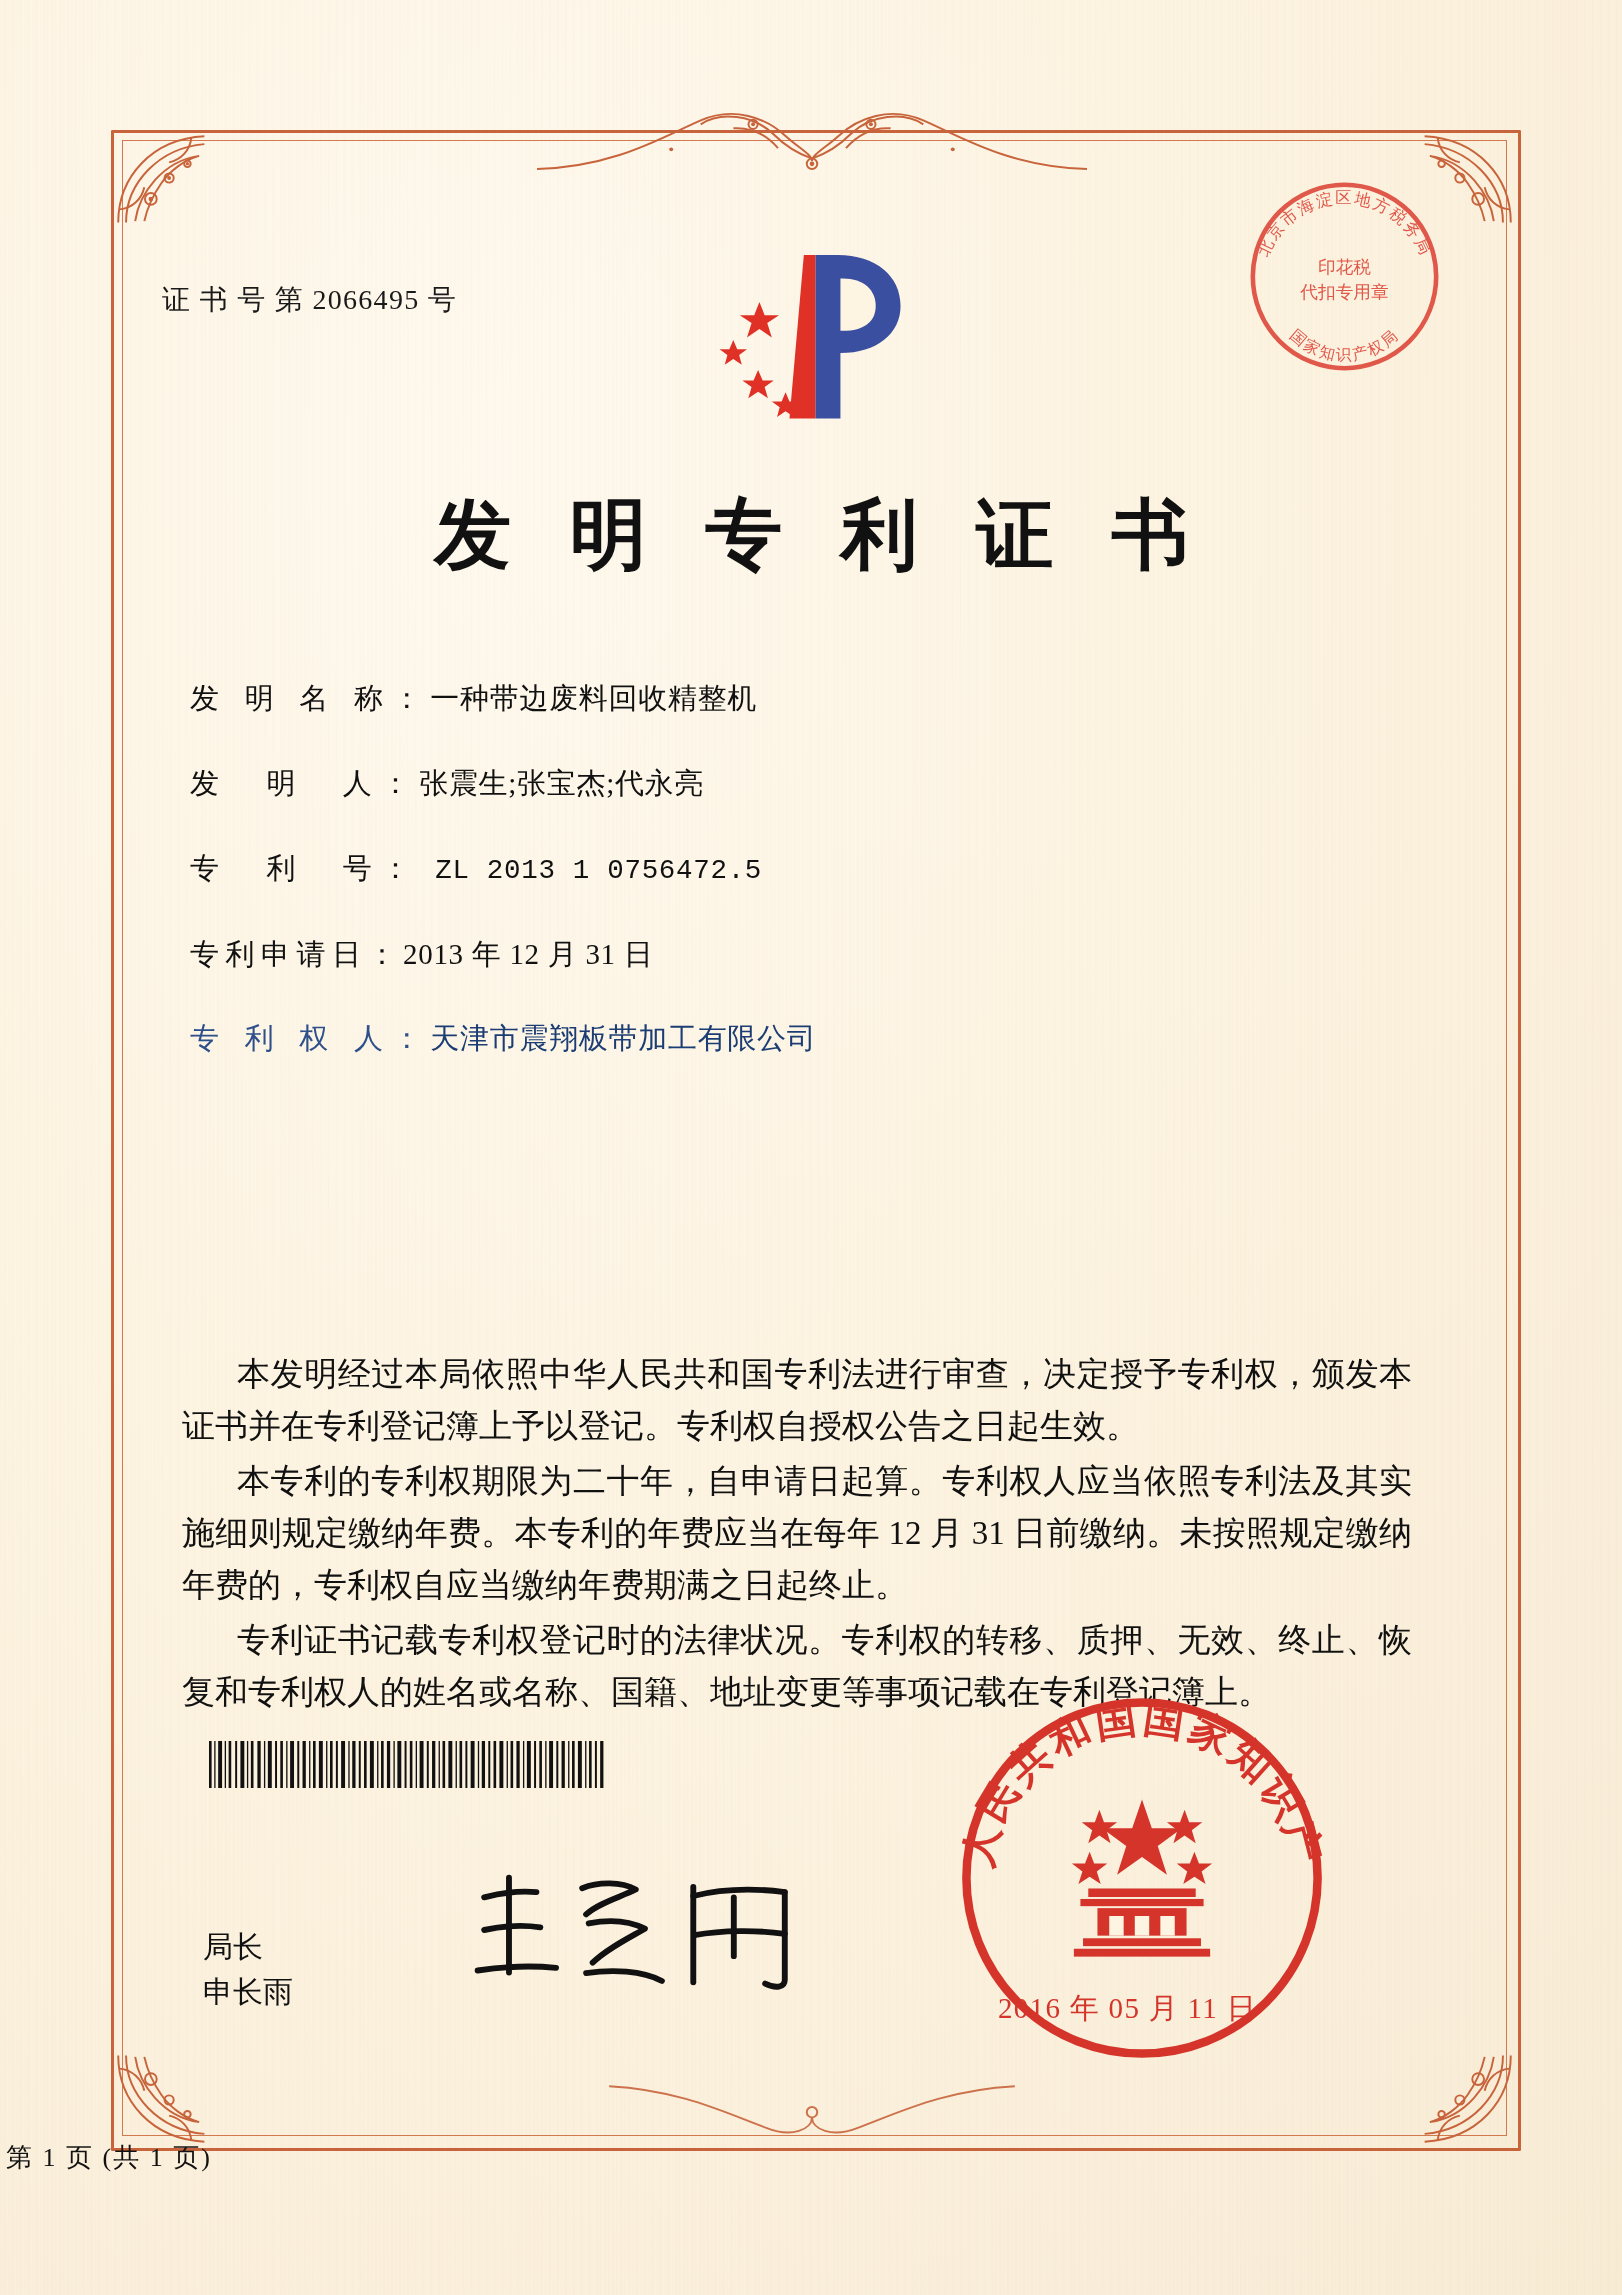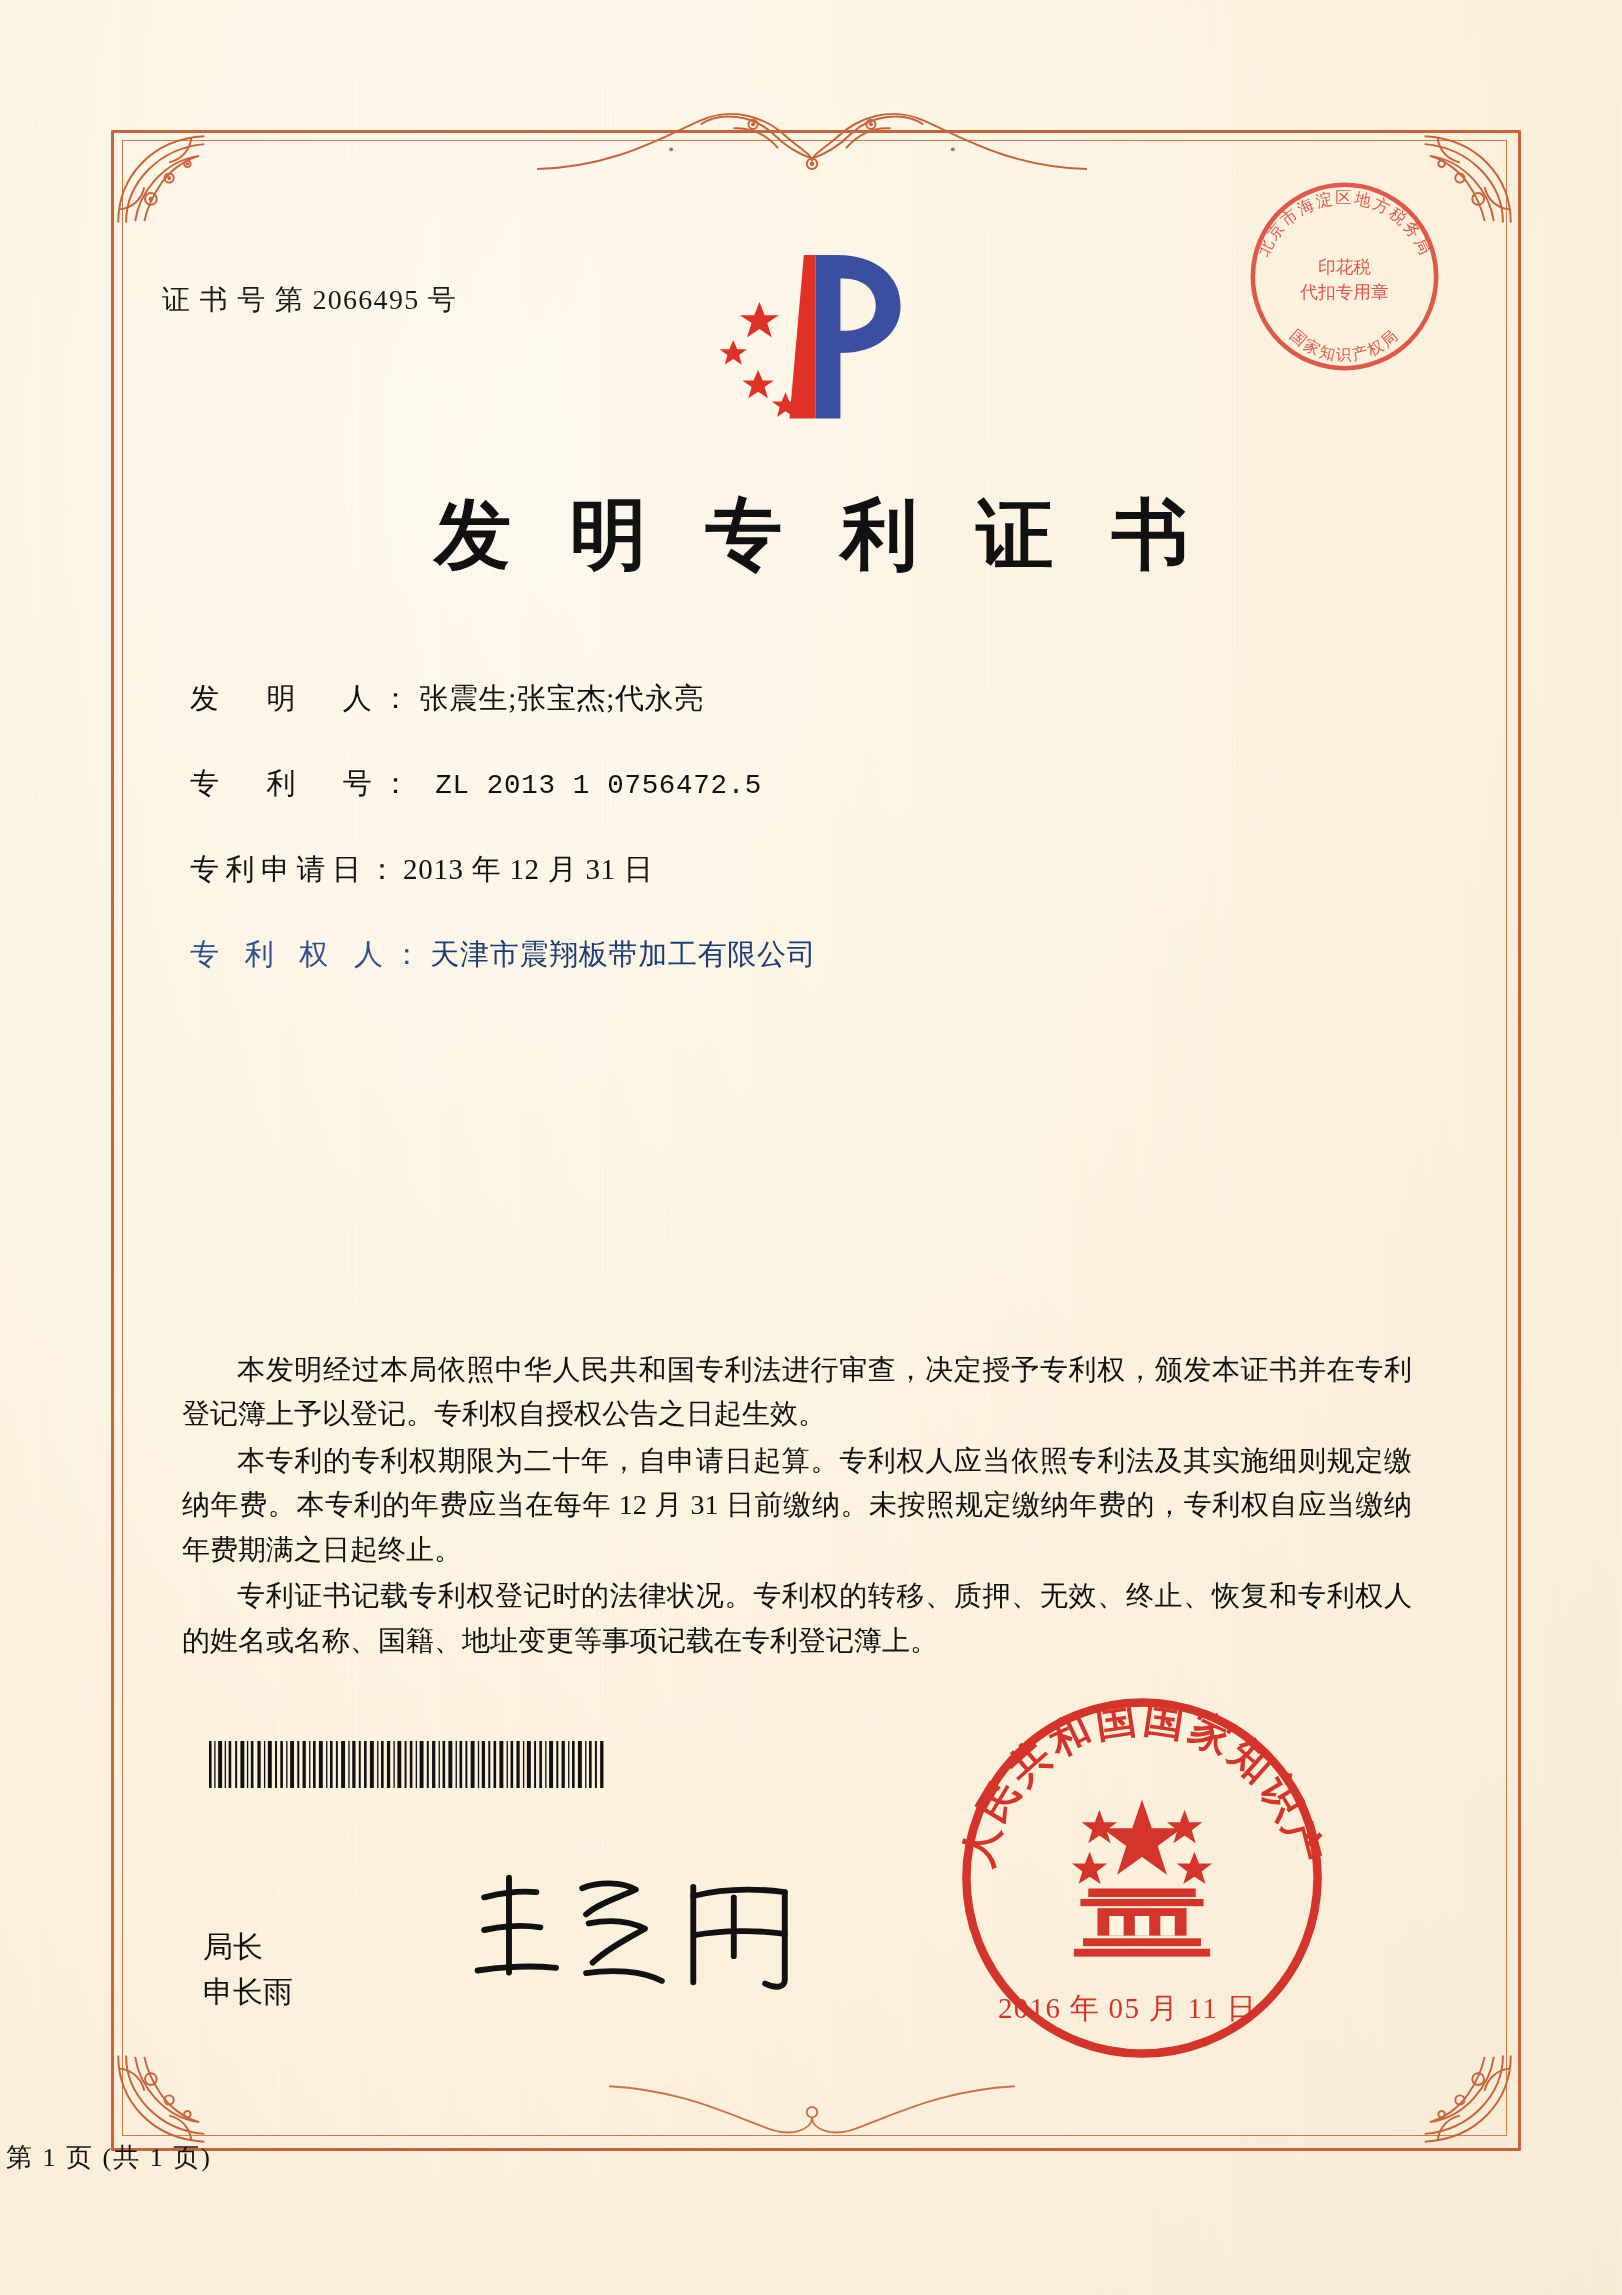--- a/index.html
+++ b/index.html
@@ -79,21 +79,21 @@
   .field .lbl{letter-spacing:9.2px;}
   .field .lbl.tight{letter-spacing:6.5px;}
   .field .val{letter-spacing:0.7px;}
   .field.owner .lbl{color:#2d4f8a;}
   .field.owner .val{color:#1b3d73;}
   .mono{font-family:"Liberation Mono", monospace;font-size:27.5px;letter-spacing:1.3px;margin-left:16px;}
 
   
   .body-text{
     position:absolute;left:182px;top:1348px;width:1230px;
-    font-size:28px;line-height:1.58;color:#111;text-align:justify;
+    font-size:33px;line-height:1.58;color:#111;text-align:justify;
   }
   .body-text p{margin:0 0 2.6px 0;text-indent:55px;}
 
   
   .barcode{
     position:absolute;left:209px;top:1741px;width:399px;height:47px;
   }
   .barcode svg{width:100%;height:100%;}
 
   
@@ -256,20 +256,23 @@
         <textPath href="#taxBot" startOffset="50%" text-anchor="middle">国家知识产权局</textPath>
       </text>
       <text x="155" y="150" font-size="27" fill="#e0584a" text-anchor="middle" font-family="'Liberation Serif',serif">印花税</text>
       <text x="155" y="188" font-size="27" fill="#e0584a" text-anchor="middle" font-family="'Liberation Serif',serif">代扣专用章</text>
     </svg>
   </div>
 
   <div class="title">发 明 专 利 证 书</div>
 
   <div class="fields">
+    <div class="field">
+      <span class="lbl">发 明 名 称：</span><span class="val">一种带边废料回收精整机</span>
+    </div>
     <div class="field">
       <span class="lbl">发　明　人：</span><span class="val">张震生;张宝杰;代永亮</span>
     </div>
     <div class="field">
       <span class="lbl">专　利　号：</span><span class="val mono">ZL 2013 1 0756472.5</span>
     </div>
     <div class="field">
       <span class="lbl tight">专利申请日：</span><span class="val">2013 年 12 月 31 日</span>
     </div>
     <div class="field owner">

